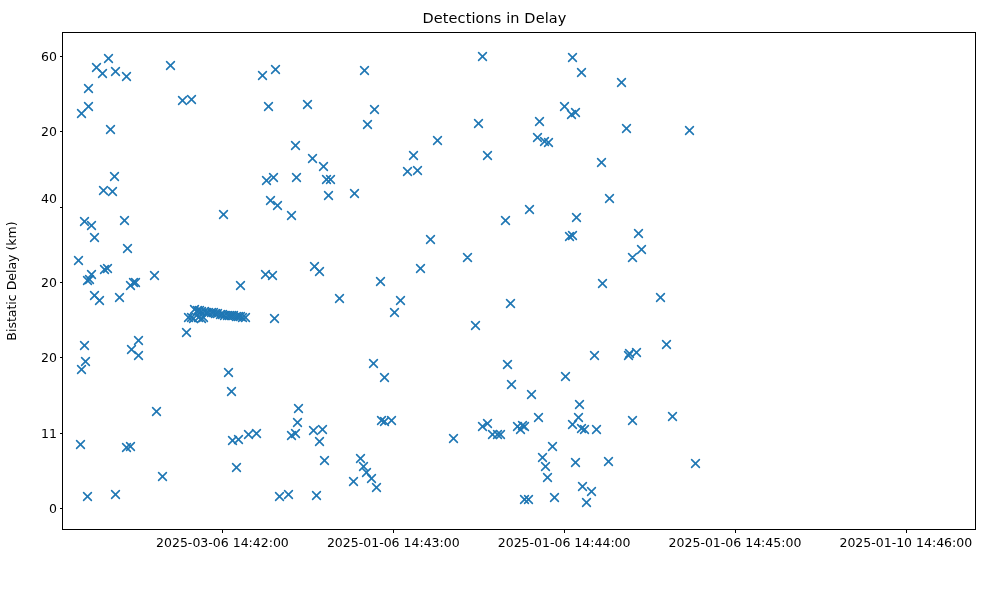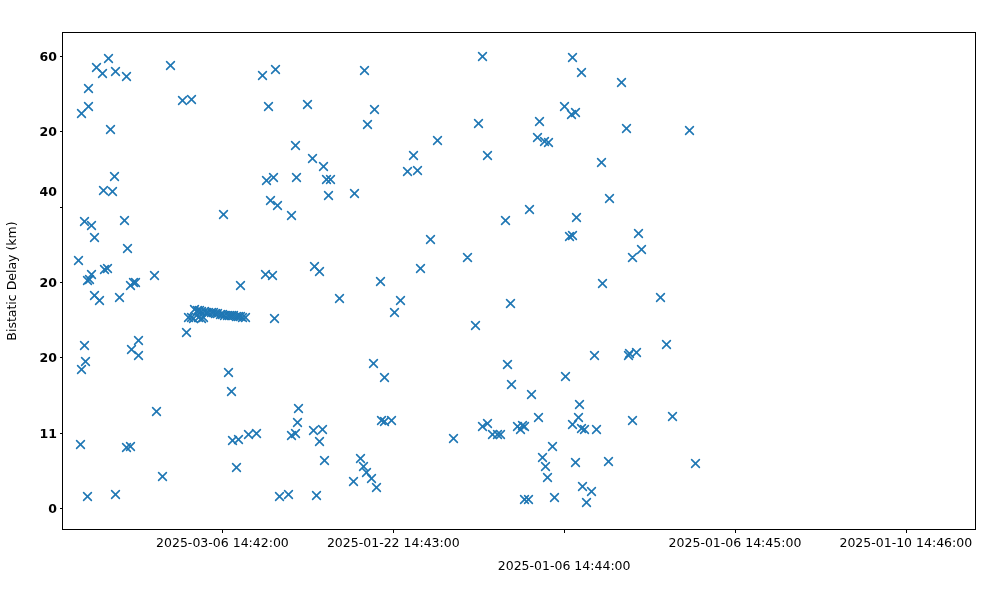--- a/index.html
+++ b/index.html
@@ -67,21 +67,20 @@
     background: #000000;
   }
   .ytick-label {
     position: absolute;
     right: 100%;
     margin-right: 6px;
     transform: translateY(-50%);
     font-size: 12.5px;
     color: #000000;
     white-space: nowrap;
-    font-weight: bold;
   }
   #ylabel {
     position: absolute;
     left: 11px;
     top: 281px;
     transform: translate(-50%, -50%) rotate(-90deg);
     transform-origin: center center;
     font-size: 12.5px;
     color: #000000;
     white-space: nowrap;
@@ -111,20 +110,21 @@
     text-align: center;
     font-size: 12.5px;
     color: #000000;
   }
 </style>
 </head>
 <body>
 
 <div id="figure">
 
+  <div id="chart-title">Detections in Delay</div>
 
   <div id="ylabel">Bistatic Delay (km)</div>
 
   <div id="axes">
     <div id="plot-area">
         <div class="marker" style="left: 18.51px; top: 80.74px;">
           <svg width="11" height="11" viewBox="0 0 11 11">
             <path d="M1.6 1.6 L9.4 9.4 M9.4 1.6 L1.6 9.4" stroke="#1f77b4" stroke-width="1.6" stroke-linecap="round" fill="none"></path>
           </svg>
         </div>
@@ -1192,33 +1192,33 @@
     <div id="y-ticks">
         <div class="ytick-line" style="top: 475.36px;"></div>
         <div class="ytick-label" style="top: 475.36px;">0</div>
         <div class="ytick-line" style="top: 399.91px;"></div>
         <div class="ytick-label" style="top: 399.91px;">11</div>
         <div class="ytick-line" style="top: 324.45px;"></div>
         <div class="ytick-label" style="top: 324.45px;">20</div>
         <div class="ytick-line" style="top: 249px;"></div>
         <div class="ytick-label" style="top: 249px;">20</div>
         <div class="ytick-line" style="top: 173.55px;"></div>
-        <div class="ytick-label" style="top: 158px;">40</div>
+        <div class="ytick-label" style="top: 165px;">40</div>
         <div class="ytick-line" style="top: 98.09px;"></div>
         <div class="ytick-label" style="top: 98.09px;">20</div>
         <div class="ytick-line" style="top: 22.64px;"></div>
         <div class="ytick-label" style="top: 22.64px;">60</div>
       </div>
     <div id="x-ticks">
         <div class="xtick-line" style="left: 159.45px;"></div>
         <div class="xtick-label" style="left: 159.45px;">2025-03-06 14:42:00</div>
         <div class="xtick-line" style="left: 330.29px;"></div>
-        <div class="xtick-label" style="left: 330.29px;">2025-01-22 14:43:00</div>
+        <div class="xtick-label" style="left: 330.29px;">2025-01-06 14:43:00</div>
         <div class="xtick-line" style="left: 501.13px;"></div>
-        <div class="xtick-label" style="left: 501.13px; margin-top: 23px;">2025-01-06 14:44:00</div>
+        <div class="xtick-label" style="left: 501.13px;">2025-01-06 14:44:00</div>
         <div class="xtick-line" style="left: 671.98px;"></div>
         <div class="xtick-label" style="left: 671.98px;">2025-01-06 14:45:00</div>
         <div class="xtick-line" style="left: 842.82px;"></div>
         <div class="xtick-label" style="left: 842.82px;">2025-01-10 14:46:00</div>
       </div>
   </div>
 
 </div>
 
 </body></html>

